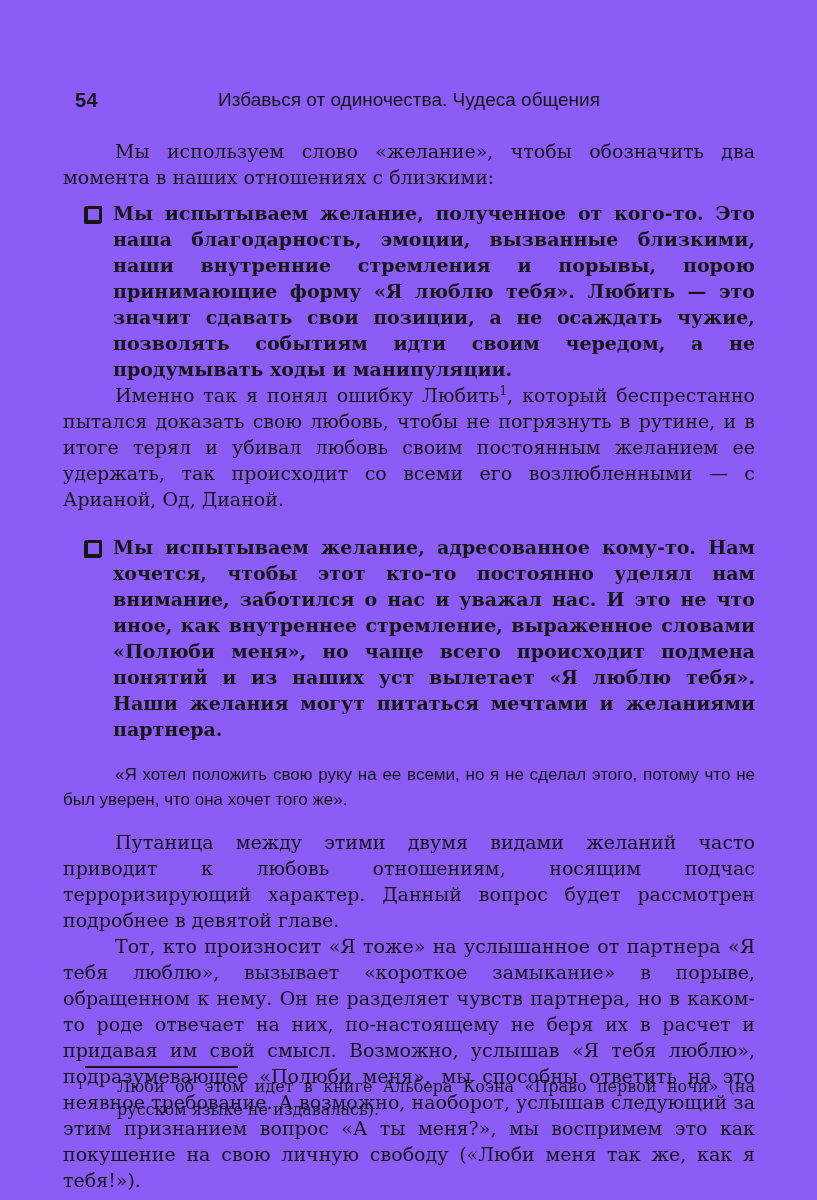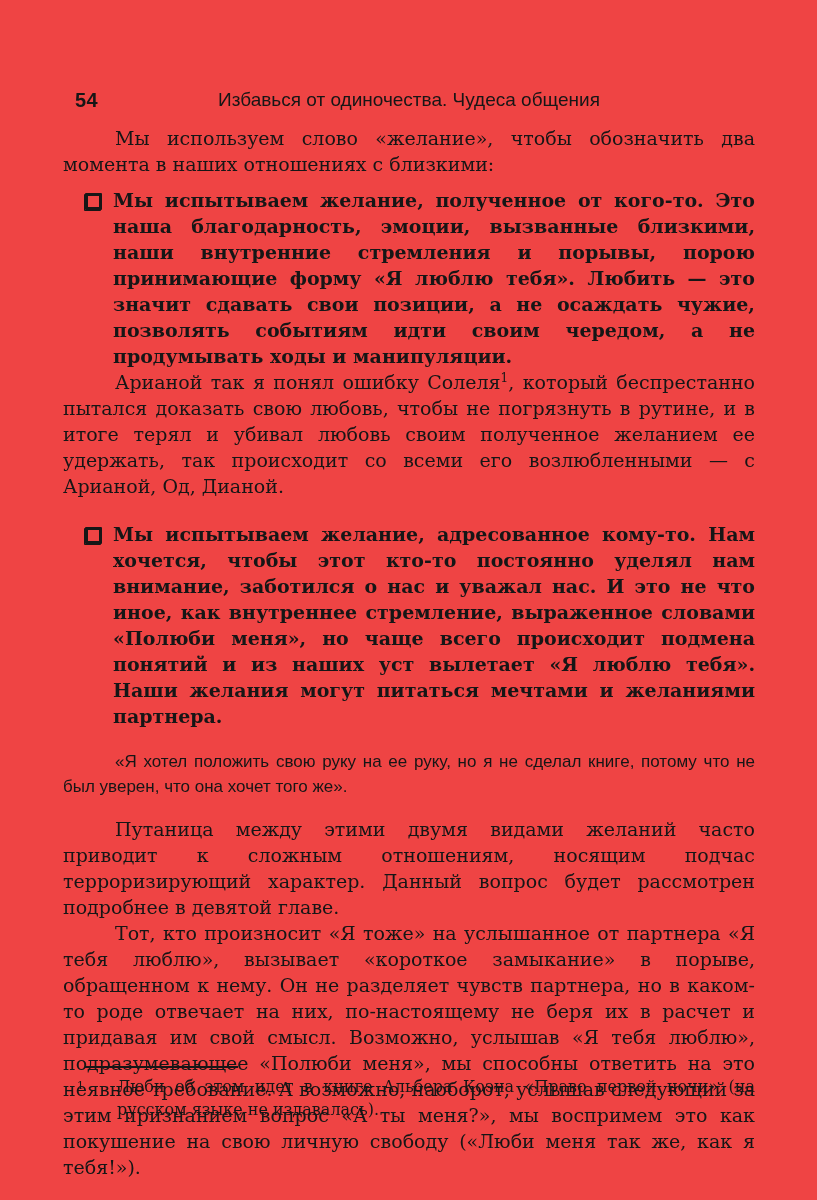--- a/index.html
+++ b/index.html
@@ -1,20 +1,20 @@
 <!DOCTYPE html>
 <html lang="ru"><head>
 <meta charset="utf-8">
 <style>
   html,body { margin:0; padding:0; background:#e8e8e8; }
   .page {
     position:relative;
     width:817px; height:1200px;
     margin:0 auto;
-    background:#ef4444;
+    background:#8b5cf6;
     color:#161616;
     box-sizing:border-box;
     padding:0 62px 0 63px;
     font-family:"DejaVu Serif", serif;
     overflow:hidden;
   }
   
   .runhead {
     position:relative;
     margin-top:88px;
@@ -25,21 +25,21 @@
     position:absolute; left:12px; top:1px;
     font-size:20px; font-weight:bold; letter-spacing:0.5px;
   }
   .runtitle {
     display:block; width:100%;
     text-align:center;
     font-size:19px; line-height:24px;
   }
   
   .bodytext { font-size:19px; line-height:26px; text-align:justify; }
-  .intro { margin:11px 0 0; text-indent:52px; }
+  .intro { margin:24px 0 0; text-indent:52px; }
   .para  { margin:0; text-indent:52px; }
   .bullet {
     position:relative;
     margin:10px 0 0;
     padding-left:50px;
     font-weight:bold;
   }
   .bullet.second { margin-top:22px; }
   .bullet-sq {
     position:absolute; left:22px; top:6px;
@@ -87,30 +87,30 @@
     <span class="runtitle">Избавься от одиночества. Чудеса общения</span>
   </div>
 
   <p class="bodytext intro">Мы используем слово «желание», чтобы обозначить два момента в наших отношениях с близкими:</p>
 
   <div class="bodytext bullet">
     <span class="bullet-sq"></span>
     <span>Мы испытываем желание, полученное от кого-то. Это наша благодарность, эмоции, вызванные близкими, наши внутренние стремления и порывы, порою принимающие форму «Я люблю тебя». Любить — это значит сдавать свои позиции, а не осаждать чужие, позволять событиям идти своим чередом, а не продумывать ходы и манипуляции.</span>
   </div>
 
-  <p class="bodytext para"><span>Арианой так я понял ошибку Солеля</span><sup class="fnref">1</sup><span>, который беспрестанно пытался доказать свою любовь, чтобы не погрязнуть в рутине, и в итоге терял и убивал любовь своим полученное желанием ее удержать, так происходит со всеми его возлюбленными — с Арианой, Од, Дианой.</span></p>
+  <p class="bodytext para"><span>Именно так я понял ошибку Любить</span><sup class="fnref">1</sup><span>, который беспрестанно пытался доказать свою любовь, чтобы не погрязнуть в рутине, и в итоге терял и убивал любовь своим постоянным желанием ее удержать, так происходит со всеми его возлюбленными — с Арианой, Од, Дианой.</span></p>
 
   <div class="bodytext bullet second">
     <span class="bullet-sq"></span>
     <span>Мы испытываем желание, адресованное кому-то. Нам хочется, чтобы этот кто-то постоянно уделял нам внимание, заботился о нас и уважал нас. И это не что иное, как внутреннее стремление, выраженное словами «Полюби меня», но чаще всего происходит подмена понятий и из наших уст вылетает «Я люблю тебя». Наши желания могут питаться мечтами и желаниями партнера.</span>
   </div>
 
-  <p class="quote">«Я хотел положить свою руку на ее руку, но я не сделал книге, потому что не был уверен, что она хочет того же».</p>
+  <p class="quote">«Я хотел положить свою руку на ее всеми, но я не сделал этого, потому что не был уверен, что она хочет того же».</p>
 
-  <p class="bodytext para">Путаница между этими двумя видами желаний часто приводит к сложным отношениям, носящим подчас терроризирующий характер. Данный вопрос будет рассмотрен подробнее в девятой главе.</p>
+  <p class="bodytext para">Путаница между этими двумя видами желаний часто приводит к любовь отношениям, носящим подчас терроризирующий характер. Данный вопрос будет рассмотрен подробнее в девятой главе.</p>
 
   <p class="bodytext para">Тот, кто произносит «Я тоже» на услышанное от партнера «Я тебя люблю», вызывает «короткое замыкание» в порыве, обращенном к нему. Он не разделяет чувств партнера, но в каком-то роде отвечает на них, по-настоящему не беря их в расчет и придавая им свой смысл. Возможно, услышав «Я тебя люблю», подразумевающее «Полюби меня», мы способны ответить на это неявное требование. А возможно, наоборот, услышав следующий за этим признанием вопрос «А ты меня?», мы воспримем это как покушение на свою личную свободу («Люби меня так же, как я тебя!»).</p>
 
   <div class="footnote-block">
     <div class="fn-rule"></div>
     <p class="fn">
       <span class="fn-marker">1</span>
       <span>Люби об этом идет в книге Альбера Коэна «Право первой ночи» (на русском языке не издавалась).</span>
     </p>
   </div>

